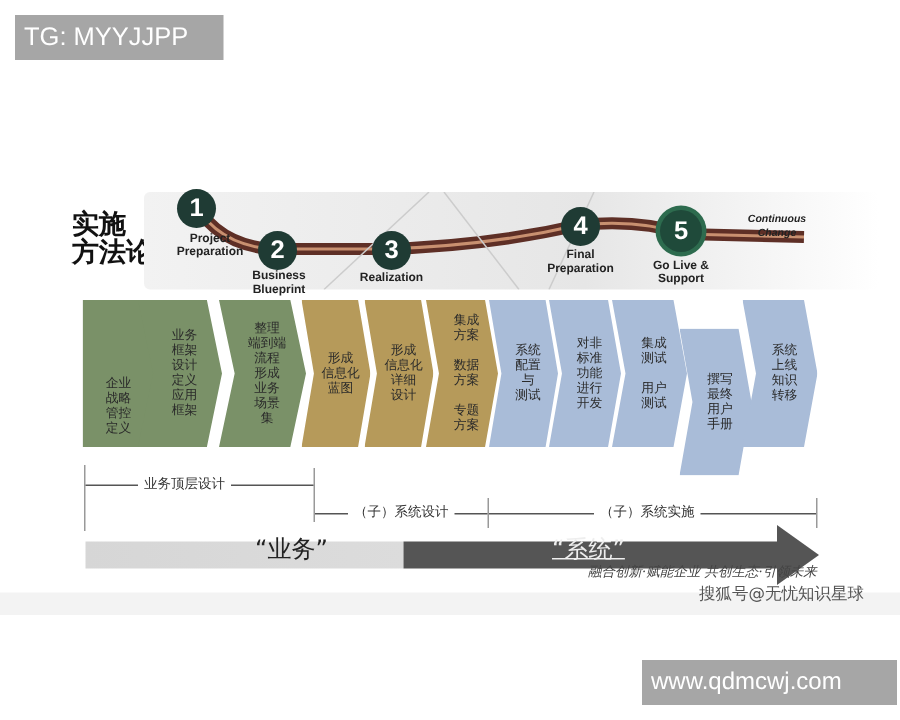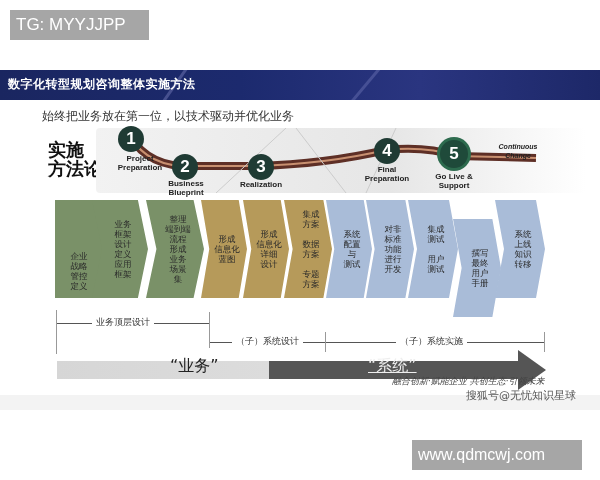--- a/index.html
+++ b/index.html
@@ -27,33 +27,29 @@
   .chev.first .chev-text{padding-left:0;margin-top:44px;}
   .scope-line{position:absolute;border-top:1px solid #555;}
   .vline{position:absolute;border-left:1px solid #999;}
   .scope-label{position:absolute;font-size:9px;color:#333;background:#fff;padding:0 4px;}
   .bar-biz{position:absolute;left:57px;top:291px;width:212px;height:18px;background:linear-gradient(90deg,#d6d6d6,#dcdcdc);}
   .bar-sys{position:absolute;left:269px;top:291px;width:250px;height:18px;background:#555;}
   .arrow-head{position:absolute;left:518px;top:280px;width:0;height:0;border-top:20px solid transparent;border-bottom:20px solid transparent;border-left:28px solid #555;}
   .bar-label{position:absolute;font-size:16px;top:286px;}
   .slogan{position:absolute;left:392px;top:305px;font-family:"DejaVu Serif",serif;font-style:italic;font-size:9px;color:#444;}
   .sohu{position:absolute;left:466px;top:318px;font-size:11px;color:#555;}
-  .wm-bottom{position:absolute;left:412px;top:440px;width:170px;height:30px;background:#a6a6a6;color:#fff;font-family:"Liberation Sans",sans-serif;font-size:16px;line-height:30px;padding-left:6px;box-sizing:border-box;}
+  .wm-bottom{position:absolute;left:428px;top:440px;width:170px;height:30px;background:#a6a6a6;color:#fff;font-family:"Liberation Sans",sans-serif;font-size:16px;line-height:30px;padding-left:6px;box-sizing:border-box;}
   .slide-bg-bottom{position:absolute;left:0;top:325px;width:600px;height:15px;background:#f3f3f3;}
 </style>
 </head>
 <body>
 
 <div class="wm-top">TG: MYYJJPP</div>
 
 <div class="slide">
-  <div class="banner">
-    <div class="banner-title">数字化转型规划咨询整体实施方法</div>
-  </div>
-  <div class="subtitle">始终把业务放在第一位，以技术驱动并优化业务</div>
 
   <div class="method-label">
     <div>实施</div>
     <div>方法论</div>
   </div>
 
   <div class="roadmap">
     <svg class="road" width="490" height="65">
       <path d="M30 0 Q45 35 85 38 L160 38 Q230 36 290 22 Q330 18 360 28 L440 30" fill="none" stroke="#5e2f26" stroke-width="8"></path>
       <path d="M30 0 Q45 35 85 38 L160 38 Q230 36 290 22 Q330 18 360 28 L440 30" fill="none" stroke="#c89070" stroke-width="2"></path>

